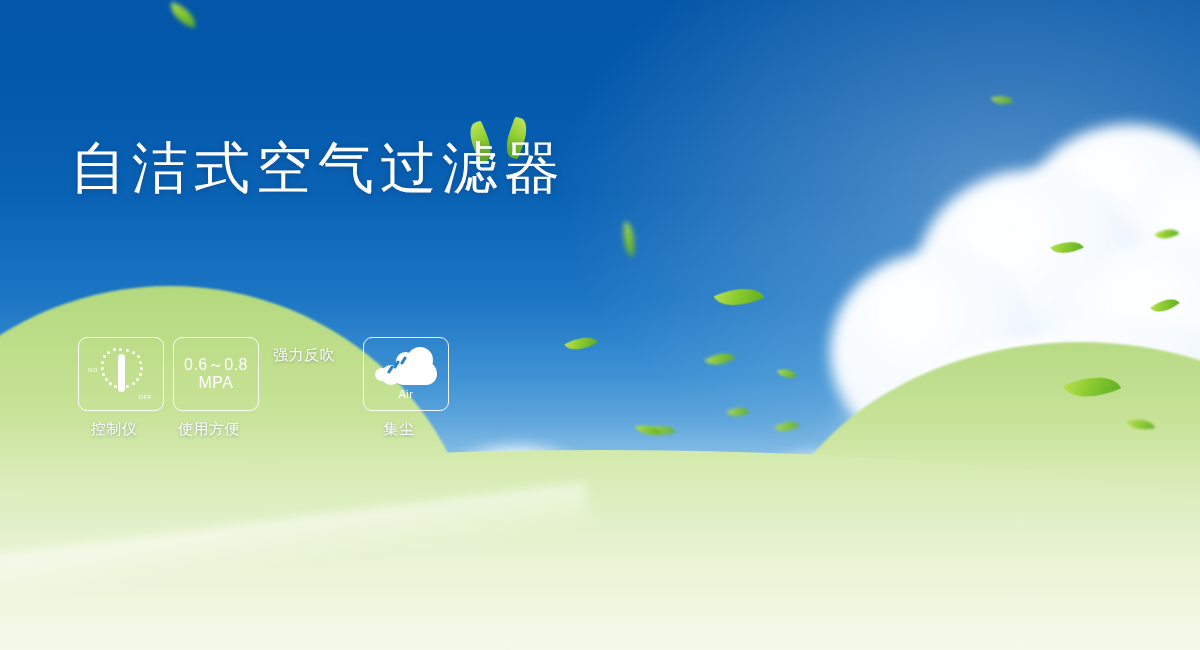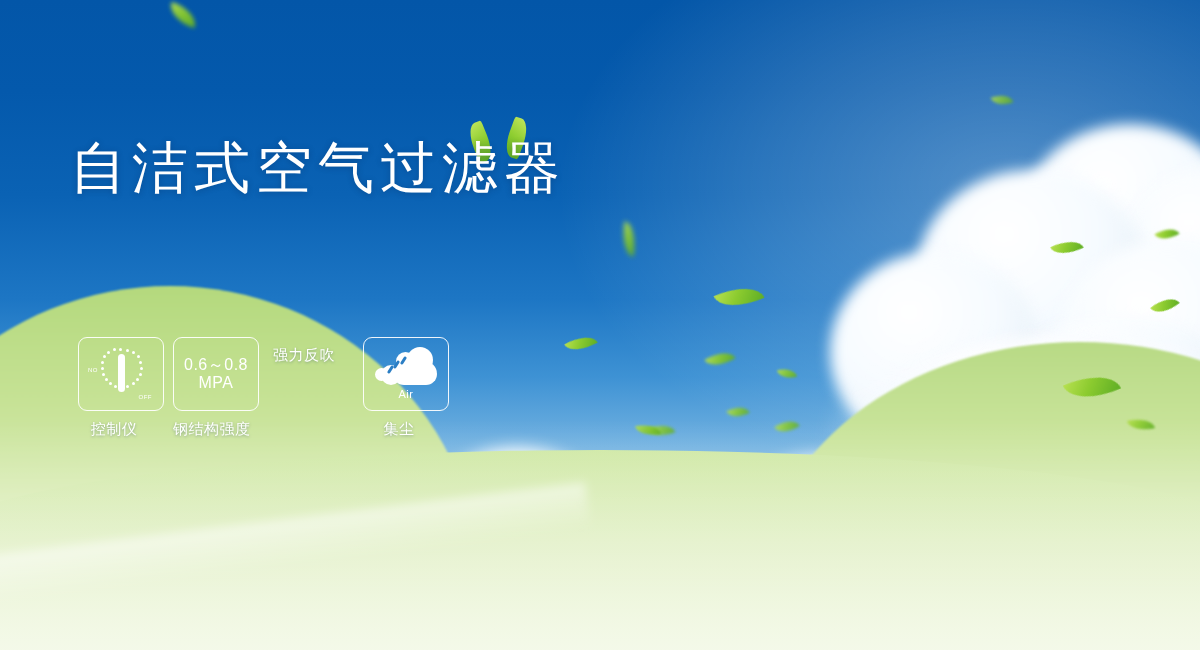--- a/index.html
+++ b/index.html
@@ -333,21 +333,21 @@
         </div>
       </div>
       <div class="flabel">控制仪</div>
     </div>
 
     <div class="feature">
       <div class="fbox">
         <div class="fbox-text">0.6～0.8</div>
         <div class="fbox-text">MPA</div>
       </div>
-      <div class="flabel">钢结构强度</div>
+      <div class="flabel">使用方便</div>
     </div>
 
 
     <div class="feature">
       <div class="flabel">强力反吹</div>
     </div>
 
     <div class="feature">
       <div class="fbox">
         <div class="cloudicon">

